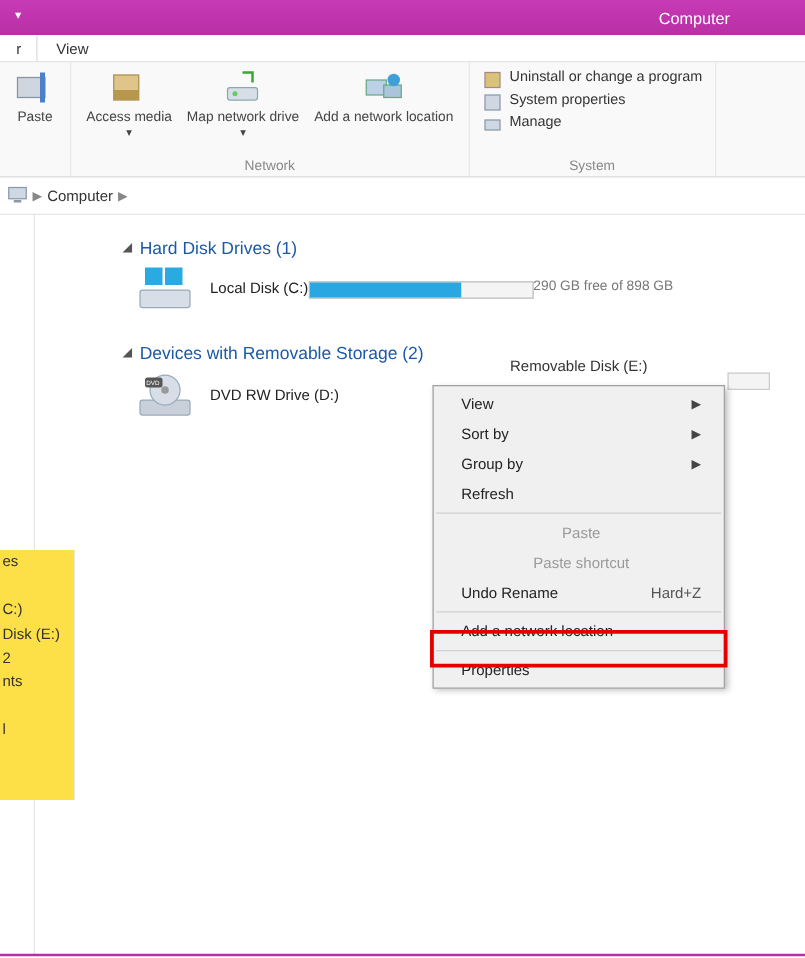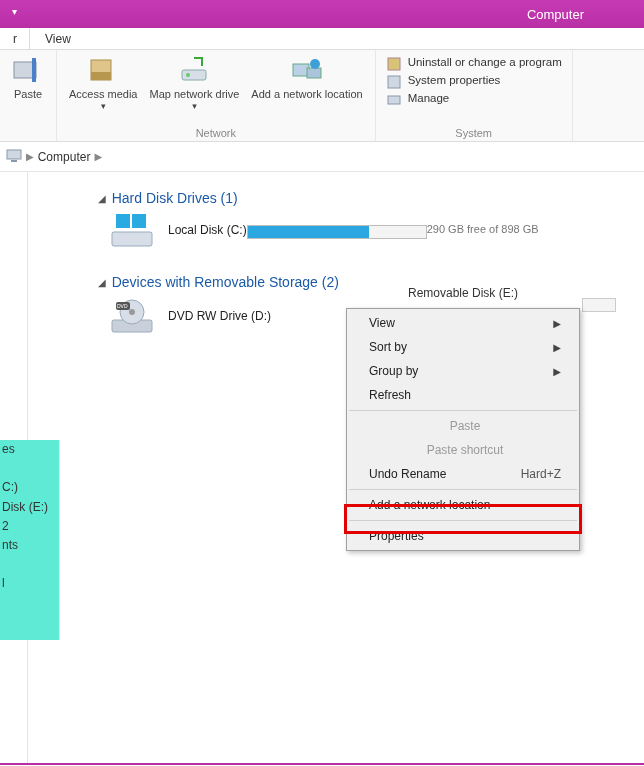--- a/index.html
+++ b/index.html
@@ -20,21 +20,21 @@
     .ribbon-group-label { text-align: center; font-size: 11px; color: #888; padding-bottom: 1px;}
     .ribbon-list { display:flex; flex-direction:column; gap:2px; padding:4px 4px; }
     .ribbon-list-item { display:flex; align-items:flex-start; gap:6px; font-size:11.5px; color:#333; }
     .ribbon-list-item .sico { width:16px; height:16px; display:inline-block; }
 
     .addressbar { height: 30px; border-bottom: 1px solid #e5e5e5; display:flex; align-items:center; padding:0 6px; font-size:12px; color:#333;}
     .addr-sep { color:#888; padding:0 4px; font-size:10px;}
 
     .content { display:flex; height: calc(766px - 28px - 22px - 92px - 30px - 2px); }
     .sidebar { width: 28px; border-right:1px solid #e5e5e5; font-size:12px; color:#333; overflow:hidden;}
-    .sidebar-lower { position:absolute; left:0; top:440px; width:60px; font-size:12px; color:#333; line-height:1.6; padding-left:2px; border-right:1px solid #e5e5e5; background:#5eead4; height:200px;}
+    .sidebar-lower { position:absolute; left:0; top:440px; width:60px; font-size:12px; color:#333; line-height:1.6; padding-left:2px; border-right:1px solid #e5e5e5; background:#fde047; height:200px;}
     .main { flex:1; padding: 18px 0 0 70px; position:relative; }
 
     .cat-header { color:#1a5aa8; font-size:14px; margin-bottom:6px; display:flex; align-items:center; gap:6px; }
     .caret { font-size:10px; color:#555; }
     .drive-row { display:flex; align-items:center; gap:14px; margin:4px 0 22px 12px; }
     .drive-ico { width:44px; height:40px; }
     .drive-info { display:flex; flex-direction:row; }
     .drive-name { font-size:12px; color:#222; }
     .progress { width:180px; height:14px; border:1px solid #bdbdbd; background:#f4f4f4; margin:2px 0; position:relative;}
     .progress-fill { height:100%; background:#2aa7e0; }

